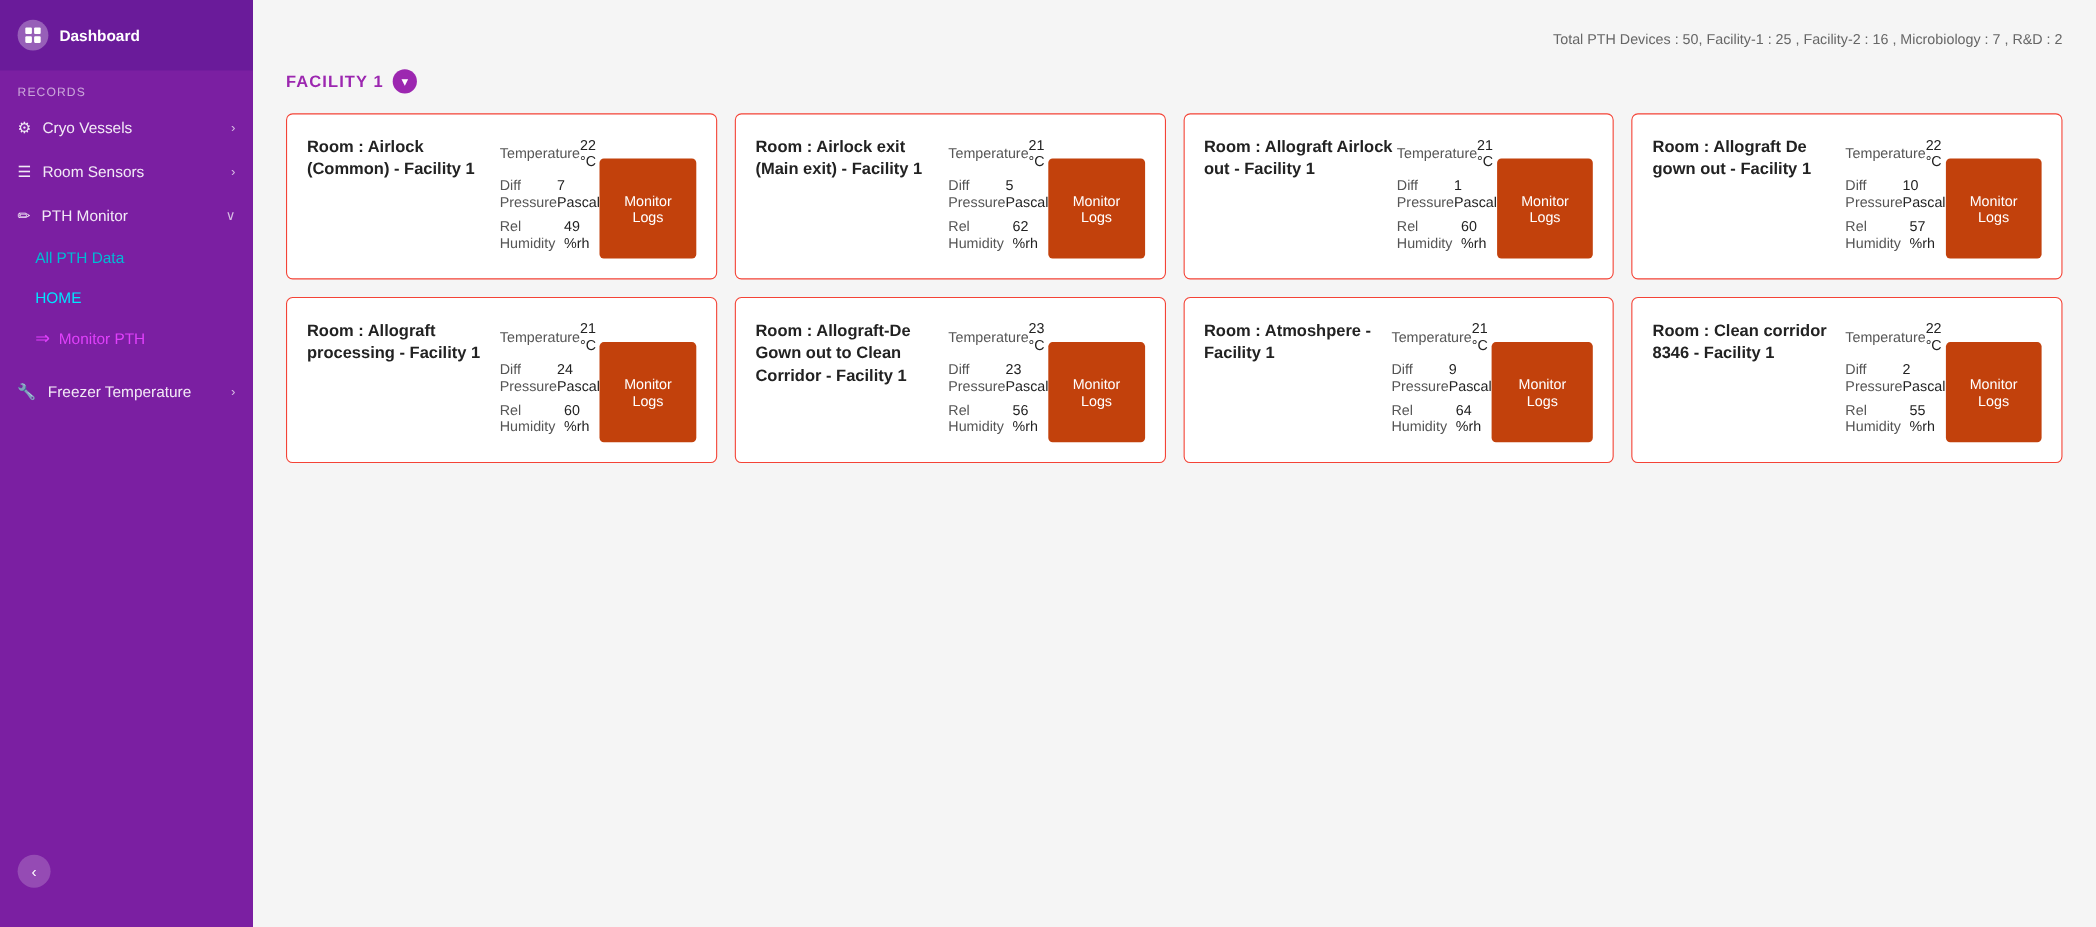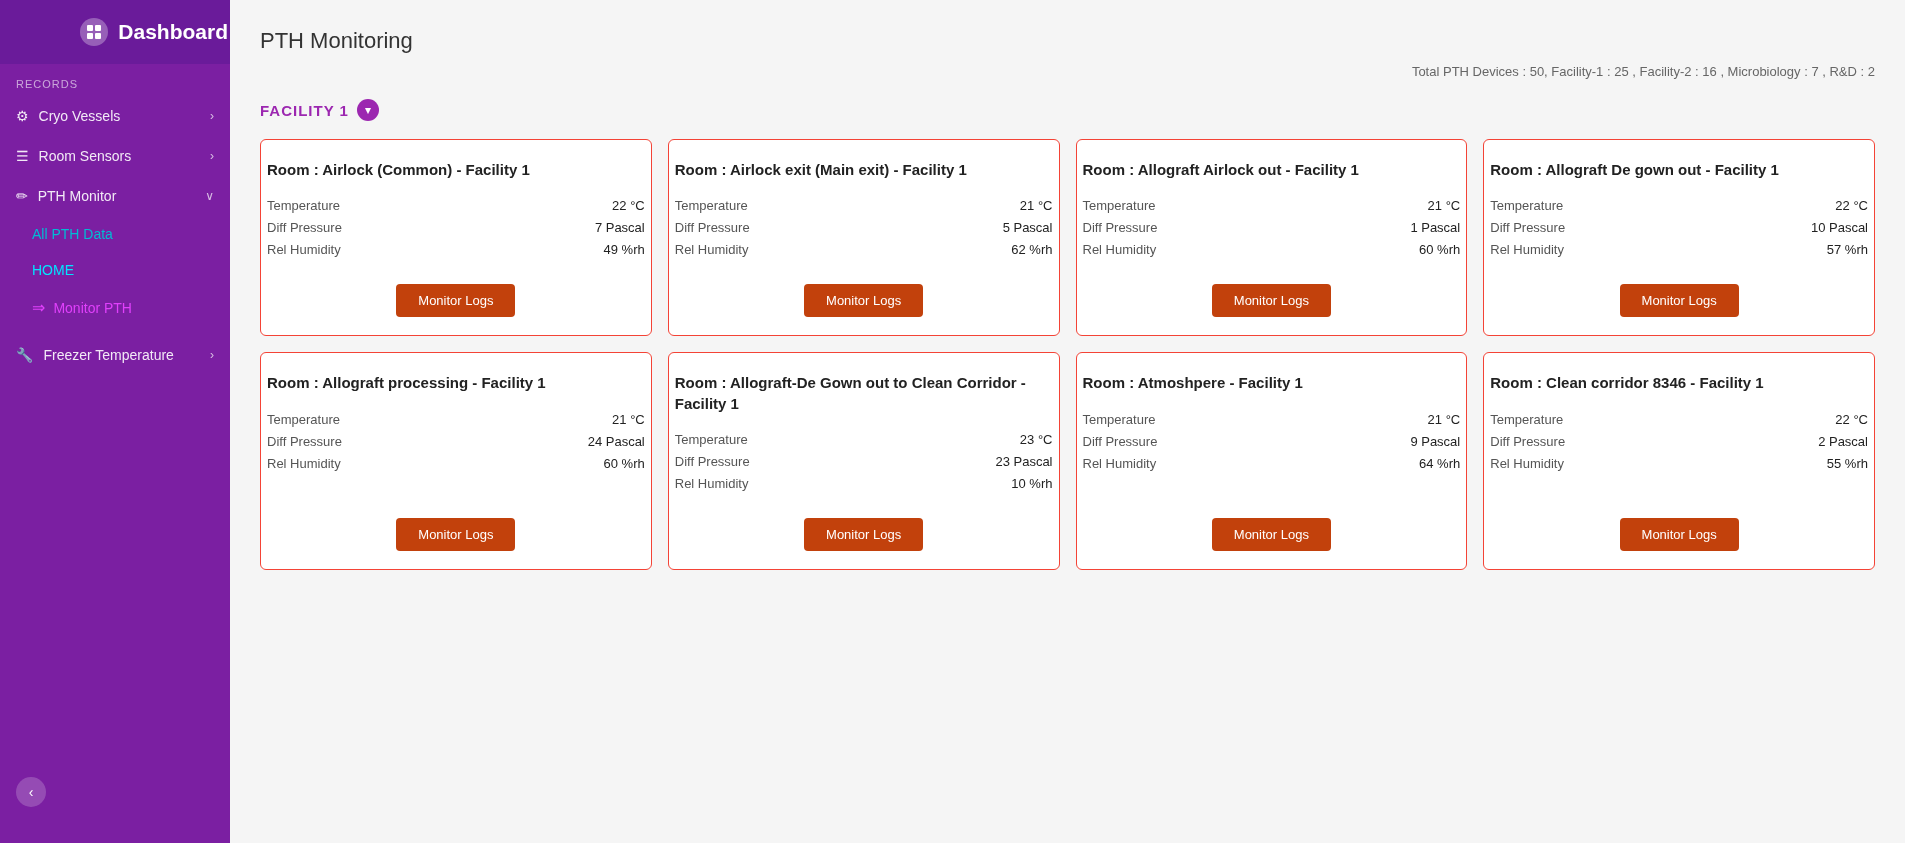--- a/index.html
+++ b/index.html
@@ -10,27 +10,26 @@
       width: 230px;
       min-width: 230px;
       background: #7b1fa2;
       color: white;
       display: flex;
       flex-direction: column;
       padding-bottom: 20px;
     }
     .sidebar-header {
       background: #6a1b9a;
-      padding: 18px 2px;
+      padding: 18px 16px;
       display: flex;
       align-items: center;
       gap: 10px;
-      font-size: 21px;
+      font-size: 14px;
       font-weight: bold;
-      justify-content: flex-end;
     }
     .sidebar-header .dashboard-icon {
       width: 28px;
       height: 28px;
       background: rgba(255,255,255,0.3);
       border-radius: 50%;
       display: flex;
       align-items: center;
       justify-content: center;
       font-size: 14px;
@@ -130,23 +129,23 @@
     
     .cards-grid {
       display: grid;
       grid-template-columns: repeat(4, 1fr);
       gap: 16px;
     }
     .card {
       background: white;
       border: 1.5px solid #f44336;
       border-radius: 6px;
-      padding: 20px 6px 18px;
-      display: flex;
-      flex-direction: column;
+      padding: 20px 18px 18px;
+      display: flex;
+      flex-direction: row;
     }
     .card-title {
       font-size: 15px;
       font-weight: 600;
       color: #222;
       margin-bottom: 18px;
       line-height: 1.35;
     }
     .card-metrics {
       flex: 1;
@@ -236,21 +235,20 @@
     </div>
     <span class="chevron">›</span>
   </div>
 
   <div class="sidebar-collapse-btn">
     <span>‹</span>
   </div>
 </aside>
 
 <main class="main-content">
-  <h1 class="page-title">PTH Monitoring</h1>
   <p class="summary-text">Total PTH Devices : 50, Facility-1 : 25 , Facility-2 : 16 , Microbiology : 7 , R&amp;D : 2</p>
 
   <div class="facility-header">
     <span class="facility-label">FACILITY 1</span>
     <div class="facility-chevron">▾</div>
   </div>
 
   <div class="cards-grid" id="cards-container">
   <div class="card">
         <div class="card-title">Room : Airlock (Common) - Facility 1</div>
@@ -358,21 +356,21 @@
           <div class="metric-row">
             <span class="metric-label">Temperature</span>
             <span class="metric-value">23 °C</span>
           </div>
           <div class="metric-row">
             <span class="metric-label">Diff Pressure</span>
             <span class="metric-value">23 Pascal</span>
           </div>
           <div class="metric-row">
             <span class="metric-label">Rel Humidity</span>
-            <span class="metric-value">10 %rh</span>
+            <span class="metric-value">56 %rh</span>
           </div>
         </div>
         <div class="card-footer">
           <button class="monitor-btn">Monitor Logs</button>
         </div>
       </div>
       <div class="card">
         <div class="card-title">Room : Atmoshpere - Facility 1</div>
         <div class="card-metrics">
           <div class="metric-row">

